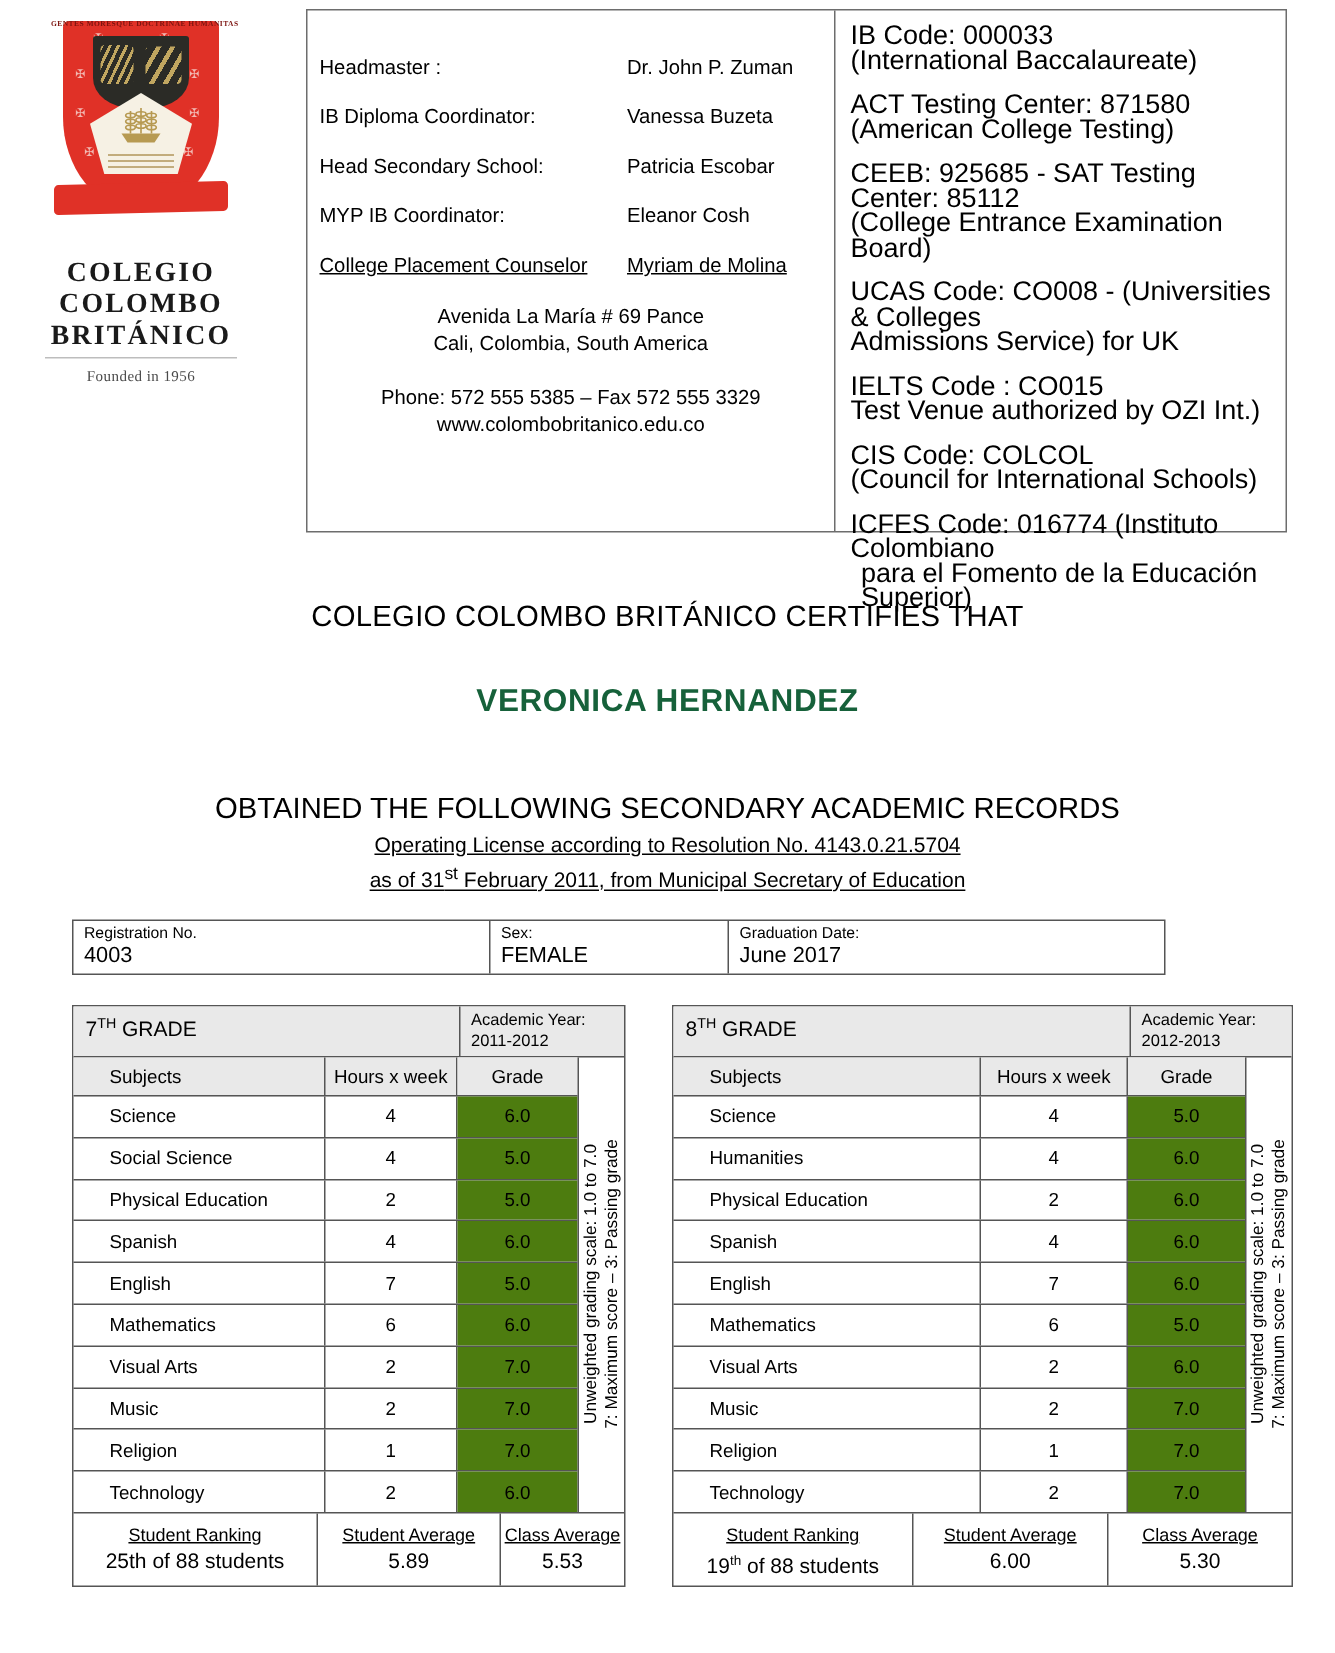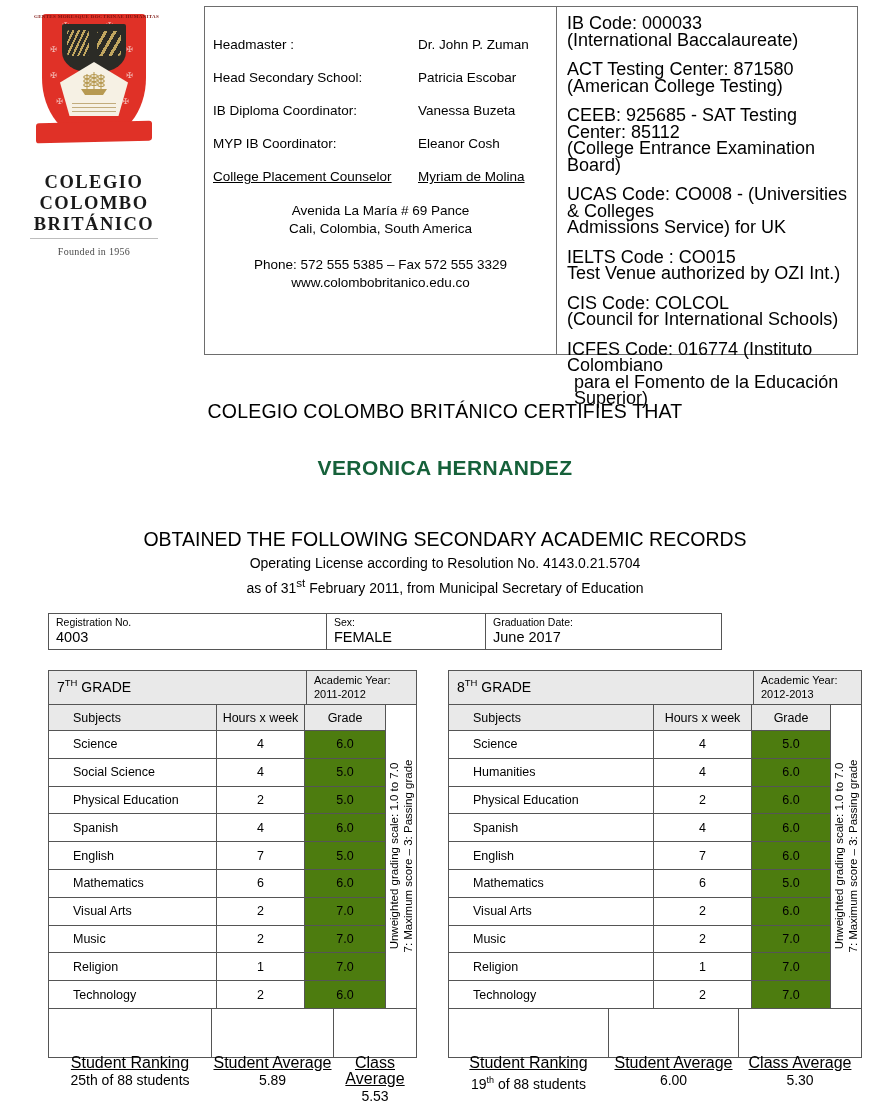--- a/index.html
+++ b/index.html
@@ -210,28 +210,29 @@
     text-align: center;
     font-size: 19.5px;
   }
   #license-lines {
     position: absolute;
     left: 0; right: 0;
     top: 553px;
     text-align: center;
     font-size: 14px;
     line-height: 20px;
+    text-decoration: underline;
   }
 
   
   #info-strip {
     position: absolute;
     left: 48px;
     top: 613px;
-    width: 674px;
+    width: 729px;
     border: 1px solid #555;
     box-sizing: border-box;
     display: flex;
     height: 37px;
   }
   #info-strip .cell {
     box-sizing: border-box;
     border-right: 1px solid #555;
     padding: 2px 0 0 7px;
   }
@@ -331,24 +332,23 @@
     height: 48px;
   }
   .gt-footer .fcell {
     box-sizing: border-box;
     border-right: 1px solid #555;
     text-align: center;
     padding-top: 6px;
   }
   .gt-footer .fcell:last-child { border-right: none; }
   .flabel {
-    font-size: 16px;
+    font-size: 12px;
     text-decoration: underline;
     line-height: 16px;
-    margin-top: 40px;
   }
   .fvalue { font-size: 14px; line-height: 19px; }
   .fvalue sup { font-size: 9px; }
   #table-left .fcell.a  { width: 163px; }
   #table-left .fcell.b  { width: 122px; }
   #table-left .fcell.c  { flex: 1; }
   #table-right .fcell.a { width: 160px; }
   #table-right .fcell.b { width: 130px; }
   #table-right .fcell.c { flex: 1; }
 </style>
@@ -404,26 +404,26 @@
 </div>
 
 <div id="header-box">
 
   <div id="header-left">
     <div class="staff-row">
       <div class="staff-role">Headmaster :</div>
       <div class="staff-name">Dr. John P. Zuman</div>
     </div>
     <div class="staff-row">
+      <div class="staff-role">IB Diploma Coordinator:</div>
+      <div class="staff-name">Vanessa Buzeta</div>
+    </div>
+    <div class="staff-row">
       <div class="staff-role">Head Secondary School:</div>
       <div class="staff-name">Patricia Escobar</div>
-    </div>
-    <div class="staff-row">
-      <div class="staff-role">IB Diploma Coordinator:</div>
-      <div class="staff-name">Vanessa Buzeta</div>
     </div>
     <div class="staff-row">
       <div class="staff-role">MYP IB Coordinator:</div>
       <div class="staff-name">Eleanor Cosh</div>
     </div>
     <div class="staff-row">
       <div class="staff-role underlined">College Placement Counselor</div>
       <div class="staff-name underlined">Myriam de Molina</div>
     </div>
 

